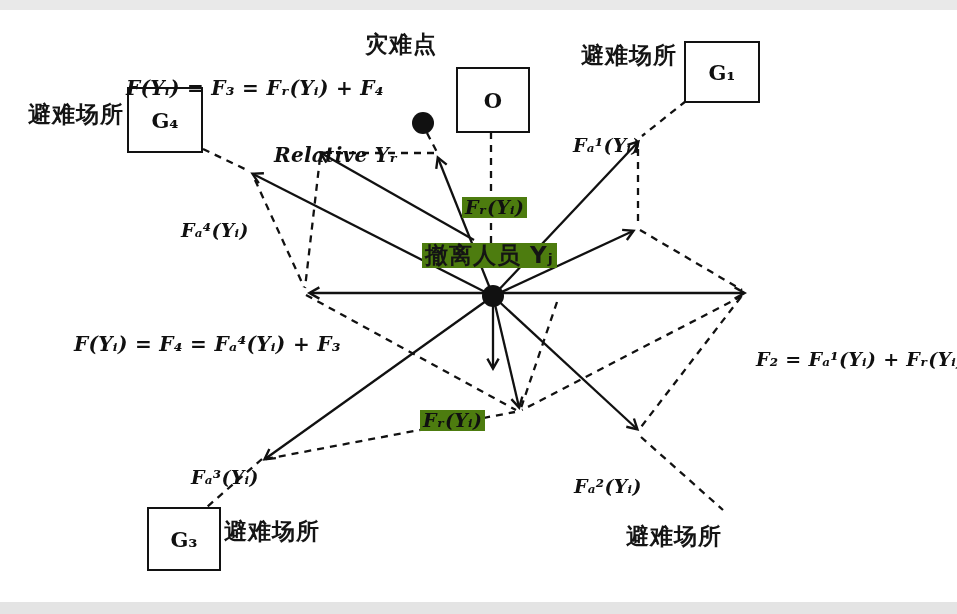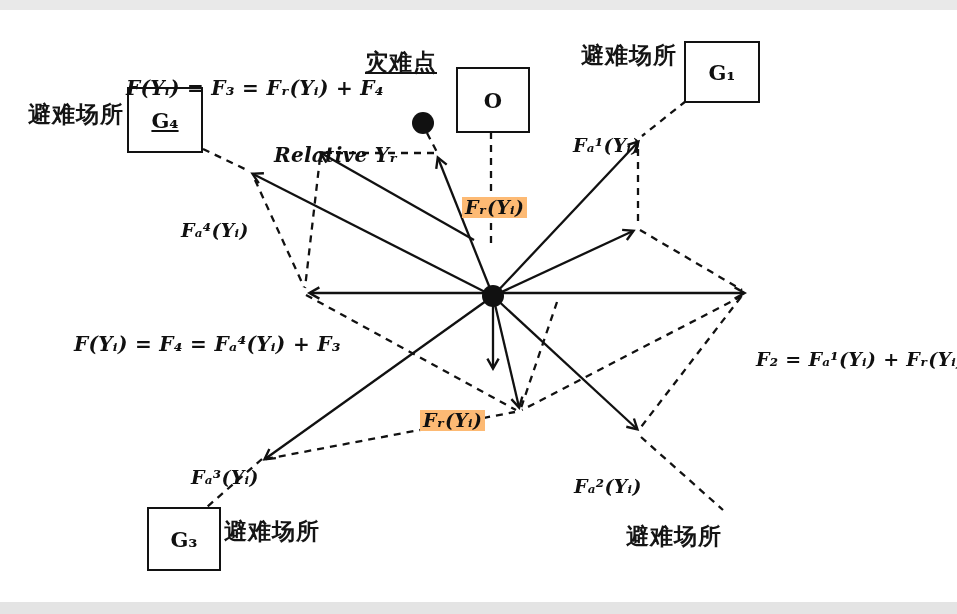--- a/index.html
+++ b/index.html
@@ -16,21 +16,21 @@
   }
   .math{
     font-family:"DejaVu Serif", serif;font-style:italic;font-weight:bold;
     font-size:19px;letter-spacing:0.3px;margin-top:39px;
   }
   .math.big{font-size:20px;}
   .cjk{
     font-family:"DejaVu Sans", sans-serif;font-weight:600;font-size:23px;
     letter-spacing:1px;color:#141414;
   }
-  .onwhite{background:#fdba74;padding:0 3px;}
+  .onwhite{background:#4d7c0f;padding:0 3px;}
   .nodebox{
     position:absolute;border:2.5px solid #121212;background:#ffffff;
     display:flex;align-items:center;justify-content:center;
     font-family:"DejaVu Serif", serif;font-weight:bold;font-size:21px;color:#101010;
   }
 </style>
 </head>
 <body>
 
 <div class="canvas">
@@ -75,50 +75,51 @@
       <line x1="493" y1="296" x2="493" y2="368" marker-end="url(#ah)"></line>
       <line x1="493" y1="296" x2="519" y2="407" marker-end="url(#ah)"></line>
       <line x1="493" y1="296" x2="265" y2="459" marker-end="url(#ah)"></line>
       <line x1="493" y1="296" x2="637" y2="429" marker-end="url(#ah)"></line>
     </g>
 
     <circle cx="423" cy="123" r="11" fill="#111111"></circle>
     <circle cx="493" cy="296" r="11" fill="#111111"></circle>
   </svg>
 
-  <div class="nodebox" style="left:127px;top:87px;width:72px;height:62px;text-decoration:underline;">
+  <div class="nodebox" style="left:127px;top:87px;width:72px;height:62px;">
     <span>G₄</span>
   </div>
   <div class="nodebox" style="left:456px;top:67px;width:70px;height:62px;">
     <span>O</span>
   </div>
   <div class="nodebox" style="left:147px;top:507px;width:70px;height:60px;">
     <span>G₃</span>
   </div>
   <div class="nodebox" style="left:684px;top:41px;width:72px;height:58px;">
     <span>G₁</span>
   </div>
 
   <div class="lbl math big" style="left:126px;top:38px;">F(Yᵢ) = F₃ = Fᵣ(Yᵢ) + F₄</div>
 
-  <div class="lbl cjk" style="left:365px;top:50px;text-decoration:underline;">灾难点</div>
+  <div class="lbl cjk" style="left:365px;top:32px;">灾难点</div>
 
   <div class="lbl cjk" style="left:28px;top:102px;">避难场所</div>
 
   <div class="lbl math big" style="left:274px;top:105px;">Relative Yᵣ</div>
 
   <div class="lbl cjk" style="left:581px;top:43px;">避难场所</div>
 
   <div class="lbl math" style="left:573px;top:96px;">Fₐ¹(Yᵢ)</div>
 
 
   <div class="lbl math onwhite" style="left:462px;top:158px;">Fᵣ(Yᵢ)</div>
 
   <div class="lbl math" style="left:181px;top:181px;">Fₐ⁴(Yᵢ)</div>
 
+  <div class="lbl cjk onwhite" style="left:422px;top:243px;">撤离人员 Yⱼ</div>
 
   <div class="lbl math big" style="left:74px;top:294px;">F(Yᵢ) = F₄ = Fₐ⁴(Yᵢ) + F₃</div>
 
   <div class="lbl math" style="left:756px;top:310px;">F₂ = Fₐ¹(Yᵢ) + Fᵣ(Yᵢ)</div>
 
   <div class="lbl math onwhite" style="left:420px;top:371px;">Fᵣ(Yᵢ)</div>
 
   <div class="lbl math" style="left:191px;top:428px;">Fₐ³(Yᵢ)</div>
 
 

